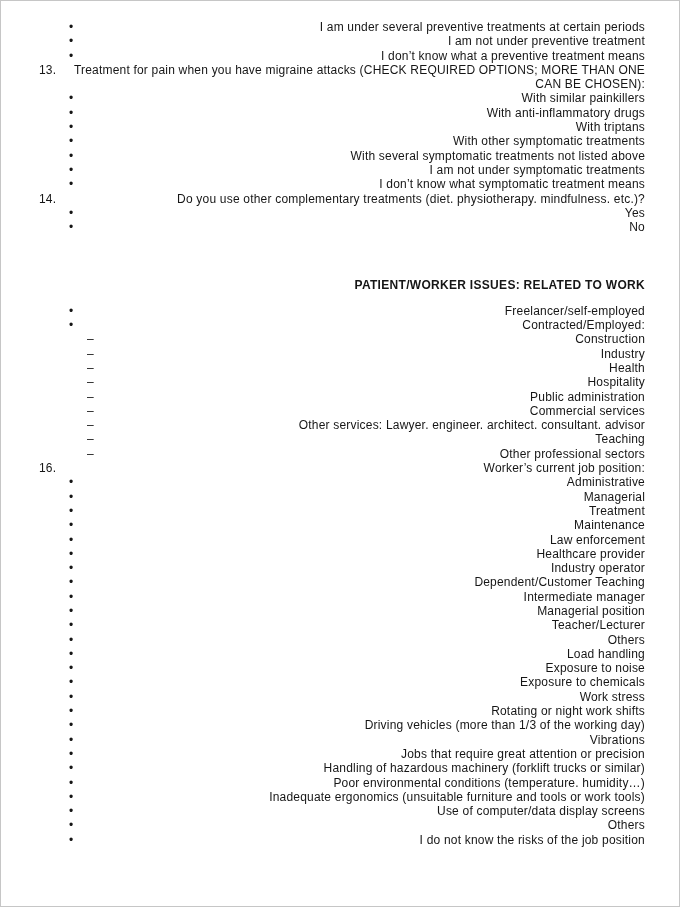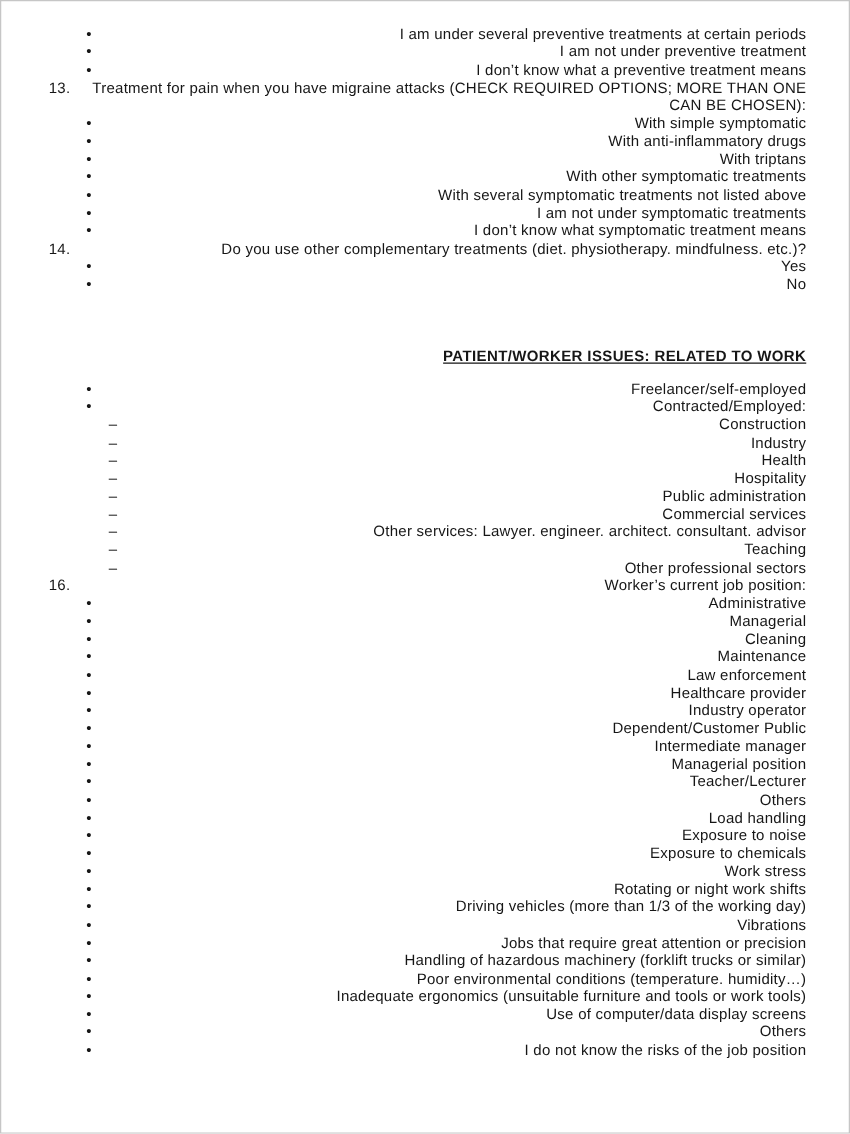--- a/index.html
+++ b/index.html
@@ -23,21 +23,20 @@
   .row .marker { flex: 0 0 auto; }
   .row .text { flex: 1 1 auto; text-align: right; }
   .numbered .marker { width: 26px; }
   .bullet { padding-left: 30px; }
   .bullet .marker { width: 14px; }
   .dash { padding-left: 48px; }
   .dash .marker { width: 12px; }
   .heading {
     font-weight: bold;
     letter-spacing: 0.3px;
-    text-decoration: underline;
   }
   .spacer { width: 100%; }
 </style>
 </head>
 <body>
 
 <div class="page">
   <div class="content">
       <div class="row bullet">
         <span class="marker">•</span>
@@ -50,21 +49,21 @@
       <div class="row bullet">
         <span class="marker">•</span>
         <span class="text">I don’t know what a preventive treatment means</span>
       </div>
       <div class="row numbered">
         <span class="marker">13.</span>
         <span class="text">Treatment for pain when you have migraine attacks (CHECK REQUIRED OPTIONS; MORE THAN ONE CAN BE CHOSEN):</span>
       </div>
       <div class="row bullet">
         <span class="marker">•</span>
-        <span class="text">With simple symptomatic</span>
+        <span class="text">With similar painkillers</span>
       </div>
       <div class="row bullet">
         <span class="marker">•</span>
         <span class="text">With anti-inflammatory drugs</span>
       </div>
       <div class="row bullet">
         <span class="marker">•</span>
         <span class="text">With triptans</span>
       </div>
       <div class="row bullet">
@@ -151,41 +150,41 @@
       <div class="row bullet">
         <span class="marker">•</span>
         <span class="text">Administrative</span>
       </div>
       <div class="row bullet">
         <span class="marker">•</span>
         <span class="text">Managerial</span>
       </div>
       <div class="row bullet">
         <span class="marker">•</span>
-        <span class="text">Cleaning</span>
+        <span class="text">Treatment</span>
       </div>
       <div class="row bullet">
         <span class="marker">•</span>
         <span class="text">Maintenance</span>
       </div>
       <div class="row bullet">
         <span class="marker">•</span>
         <span class="text">Law enforcement</span>
       </div>
       <div class="row bullet">
         <span class="marker">•</span>
         <span class="text">Healthcare provider</span>
       </div>
       <div class="row bullet">
         <span class="marker">•</span>
         <span class="text">Industry operator</span>
       </div>
       <div class="row bullet">
         <span class="marker">•</span>
-        <span class="text">Dependent/Customer Public</span>
+        <span class="text">Dependent/Customer Teaching</span>
       </div>
       <div class="row bullet">
         <span class="marker">•</span>
         <span class="text">Intermediate manager</span>
       </div>
       <div class="row bullet">
         <span class="marker">•</span>
         <span class="text">Managerial position</span>
       </div>
       <div class="row bullet">

